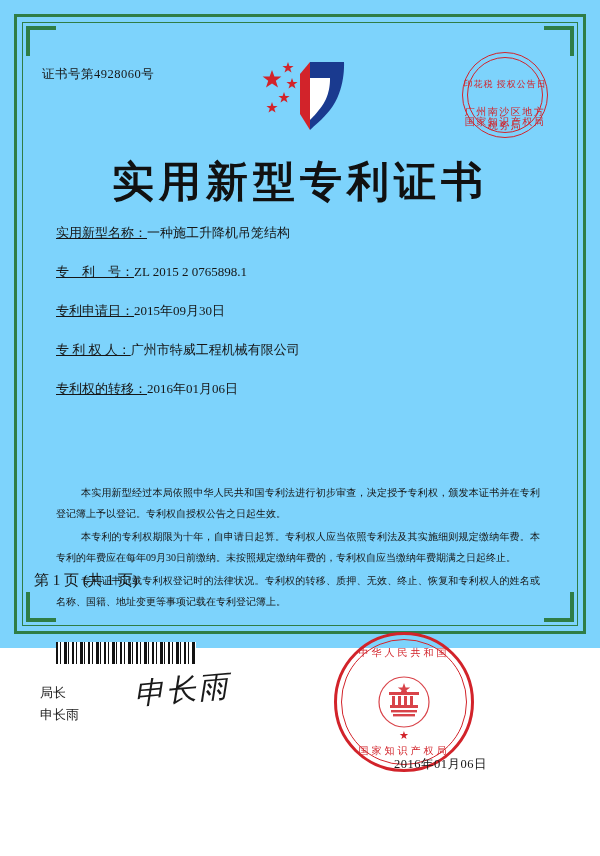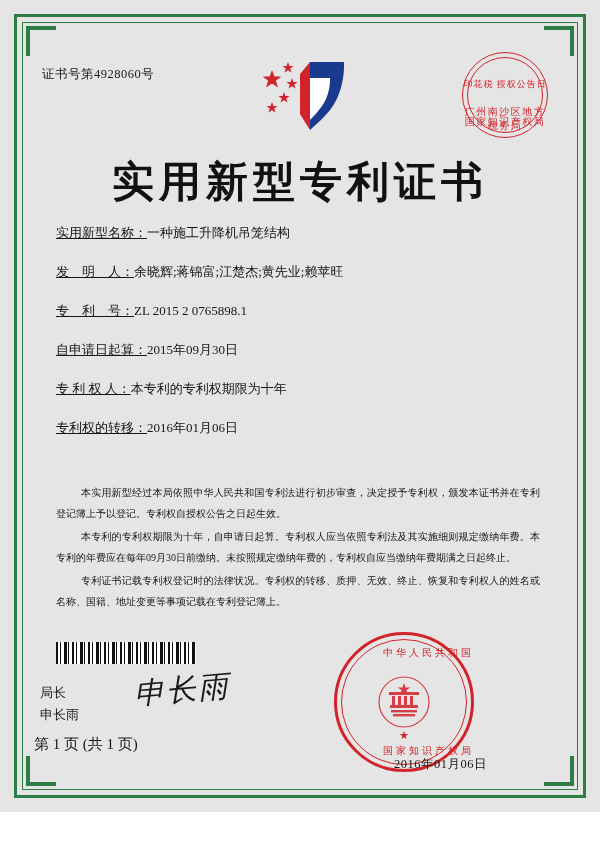--- a/index.html
+++ b/index.html
@@ -11,22 +11,22 @@
     width: 600px;
     height: 856px;
     font-family: "Liberation Serif", serif;
     color: #1b1b1b;
     overflow: hidden;
   }
 
   .page {
     position: relative;
     width: 600px;
-    height: 812px;
-    background: #e5e5e5;
+    height: 648px;
+    background: #7dd3fc;
   }
 
   
   .border-outer {
     position: absolute;
     left: 14px;
     top: 14px;
     right: 14px;
     bottom: 14px;
     border: 3px solid #2f7d46;
@@ -236,21 +236,21 @@
     width: 54px;
     height: 54px;
     margin-left: -27px;
     margin-top: -27px;
     opacity: .85;
   }
   .seal .seal-top-text,
   .seal .seal-bot-text {
     position: absolute;
     left: 0; right: 0;
-    text-align: right;
+    text-align: center;
     color: #d2232a;
     font-size: 10px;
     letter-spacing: 3px;
   }
   .seal .seal-top-text { top: 14px; }
   .seal .seal-bot-text { bottom: 14px; }
   .seal .star {
     position: absolute;
     left: 50%;
     margin-left: -5px;
@@ -317,30 +317,27 @@
       <div class="arc bot">国家知识产权局</div>
     </div>
 
     <div class="title">实用新型专利证书</div>
 
     <div class="fields">
       <div class="field">
         <span class="lbl">实用新型名称：</span><span class="val">一种施工升降机吊笼结构</span>
       </div>
       <div class="field">
-        <span class="lbl">发　明　人：</span><span class="val">余晓辉;蒋锦富;江楚杰;黄先业;赖苹旺</span>
-      </div>
-      <div class="field">
         <span class="lbl">专　利　号：</span><span class="val">ZL 2015 2 0765898.1</span>
       </div>
       <div class="field">
-        <span class="lbl">自申请日起算：</span><span class="val">2015年09月30日</span>
-      </div>
-      <div class="field">
-        <span class="lbl">专 利 权 人：</span><span class="val">本专利的专利权期限为十年</span>
+        <span class="lbl">专利申请日：</span><span class="val">2015年09月30日</span>
+      </div>
+      <div class="field">
+        <span class="lbl">专 利 权 人：</span><span class="val">广州市特威工程机械有限公司</span>
       </div>
       <div class="field">
         <span class="lbl">专利权的转移：</span><span class="val">2016年01月06日</span>
       </div>
     </div>
 
     <div class="body-text">
       <p>本实用新型经过本局依照中华人民共和国专利法进行初步审查，决定授予专利权，颁发本证书并在专利登记簿上予以登记。专利权自授权公告之日起生效。</p>
       <p>本专利的专利权期限为十年，自申请日起算。专利权人应当依照专利法及其实施细则规定缴纳年费。本专利的年费应在每年09月30日前缴纳。未按照规定缴纳年费的，专利权自应当缴纳年费期满之日起终止。</p>
       <p>专利证书记载专利权登记时的法律状况。专利权的转移、质押、无效、终止、恢复和专利权人的姓名或名称、国籍、地址变更等事项记载在专利登记簿上。</p>

